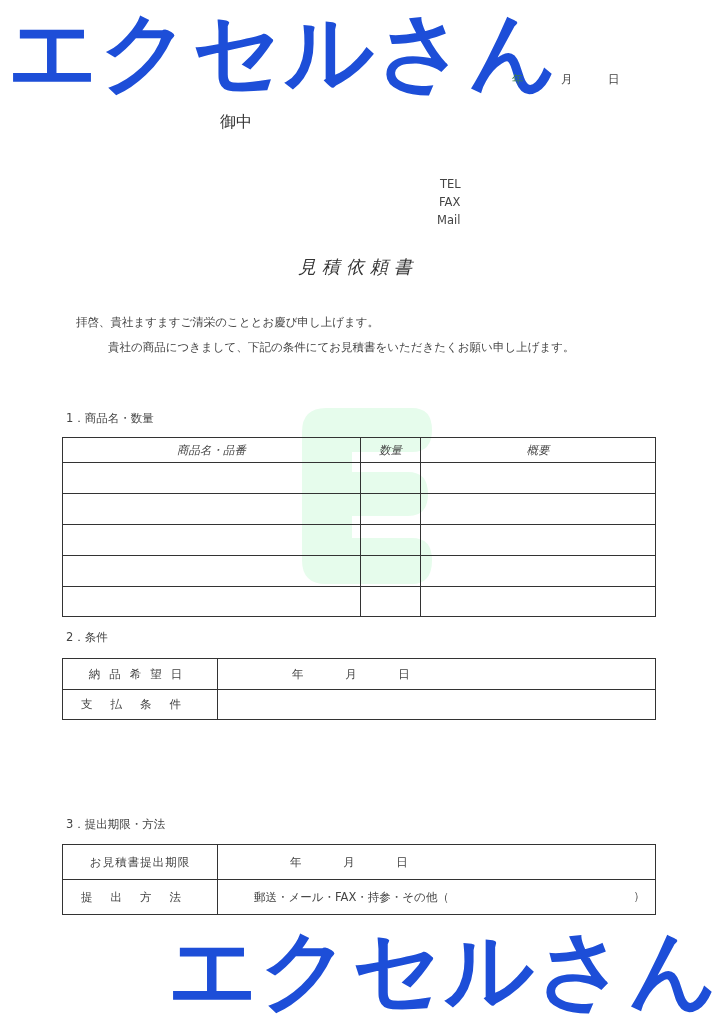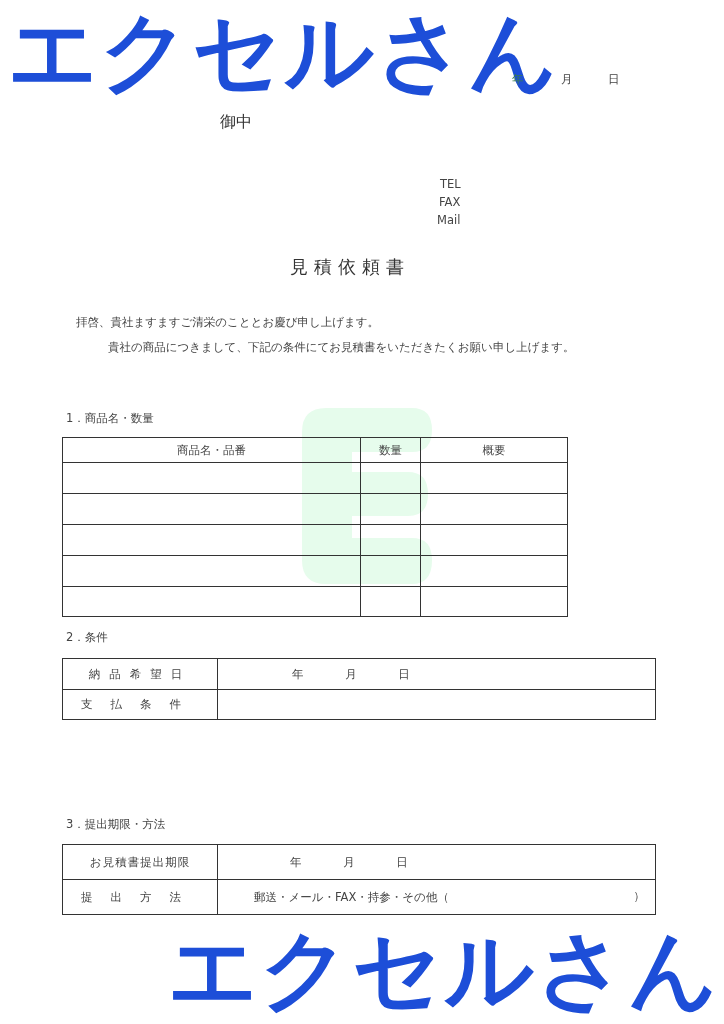--- a/index.html
+++ b/index.html
@@ -30,27 +30,27 @@
 <div class="t small" style="left:512px; top:72px; color:#3a7d4d;">年</div>
 <div class="t small" style="left:561px; top:72px;">月</div>
 <div class="t small" style="left:608px; top:72px;">日</div>
 
 <div class="t" style="left:220px; top:112px; font-size:16px;">御中</div>
 
 <div class="t small" style="left:440px; top:177px;">TEL</div>
 <div class="t small" style="left:439px; top:195px;">FAX</div>
 <div class="t small" style="left:437px; top:213px;">Mail</div>
 
-<div class="t title" style="left:290px; top:255px;">見積依頼書</div>
+<div class="t title" style="left:298px; top:255px;font-style:italic;">見積依頼書</div>
 
 <div class="t small" style="left:76px; top:315px;">拝啓、貴社ますますご清栄のこととお慶び申し上げます。</div>
 <div class="t small" style="left:76px; top:340px;margin-left:32px;">貴社の商品につきまして、下記の条件にてお見積書をいただきたくお願い申し上げます。</div>
 
 <div class="t small" style="left:66px; top:411px;">1．商品名・数量</div>
-<table class="grid" style="left:62px; top:437px; width:506px;">
+<table class="grid" style="left:62px; top:437px; width:594px;font-style:italic;">
   <tbody>
       <tr style="height:25px;">
     <td class="center" style="width:297px;">商品名・品番</td>
     <td class="center" style="width:59px;">数量</td>
     <td class="center">概要</td>
   </tr>
   <tr style="height:31px;">
     <td></td>
     <td></td>
     <td></td>

